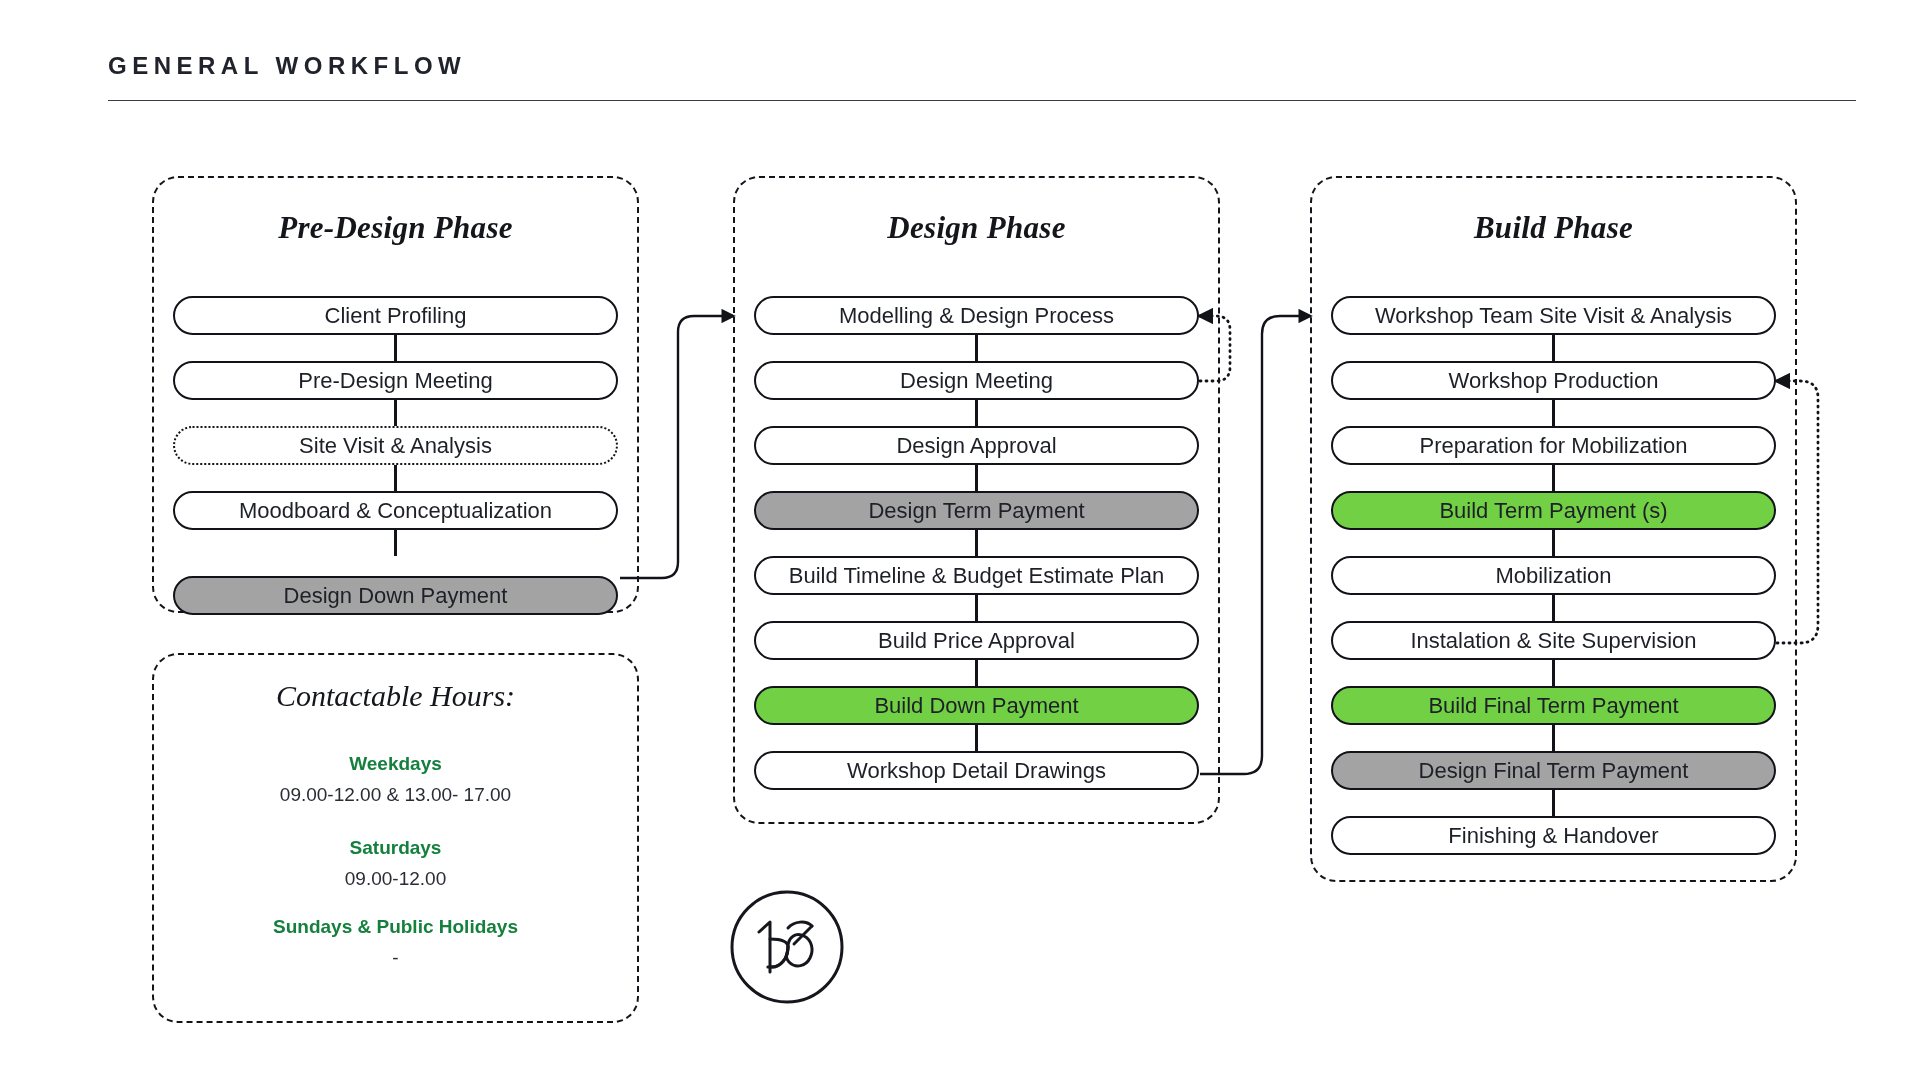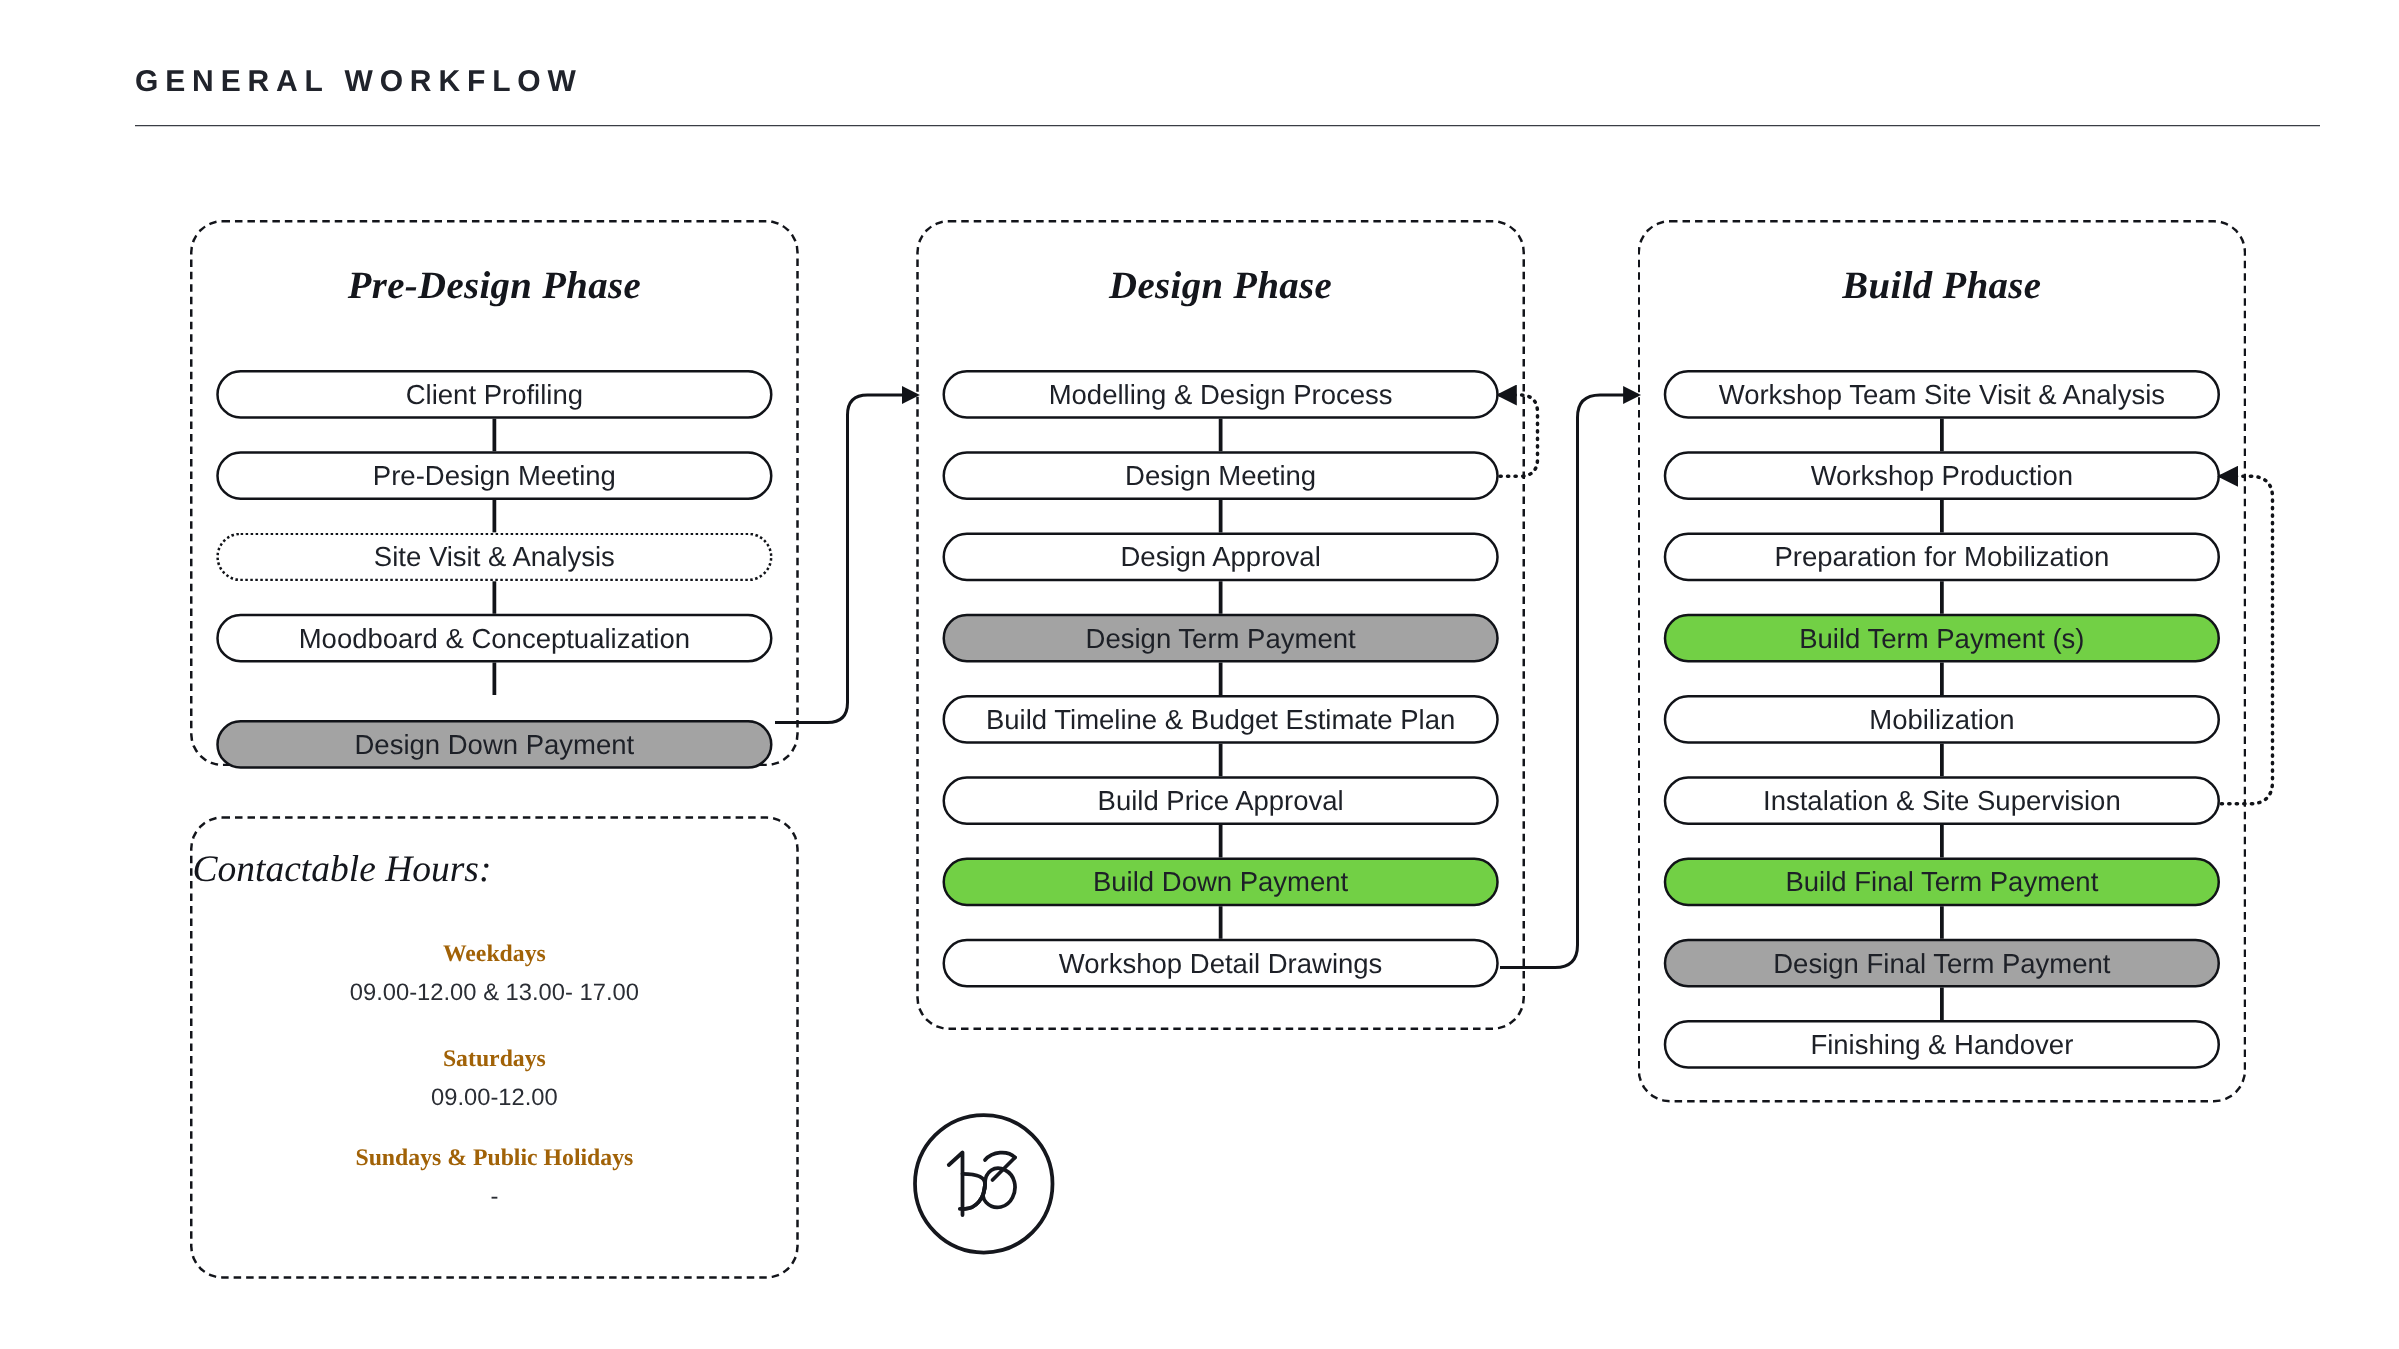--- a/index.html
+++ b/index.html
@@ -113,33 +113,33 @@
     left: 152px;
     top: 653px;
     width: 487px;
     height: 370px;
     border: 2.5px dashed #12141a;
     border-radius: 26px;
     z-index: 1;
   }
   #hours-title {
     margin-top: 24px;
-    text-align: left;
+    text-align: center;
     font-family: "Liberation Serif", serif;
     font-style: italic;
     font-weight: normal;
     font-size: 30px;
     color: #14161c;
   }
   .hours-group { text-align: center; }
   .hours-day {
-    font-family: Liberation Serif, serif;
+    font-family: Liberation Sans, sans-serif;
     font-weight: bold;
     font-size: 19px;
-    color: #a16207;
+    color: #15803d;
   }
   .hours-time {
     font-family: "Liberation Sans", sans-serif;
     font-size: 19px;
     color: #2a2d34;
     margin-top: 9px;
   }
   #hours-g1 { margin-top: 40px; }
   #hours-g2 { margin-top: 31px; }
   #hours-g3 { margin-top: 26px; }

